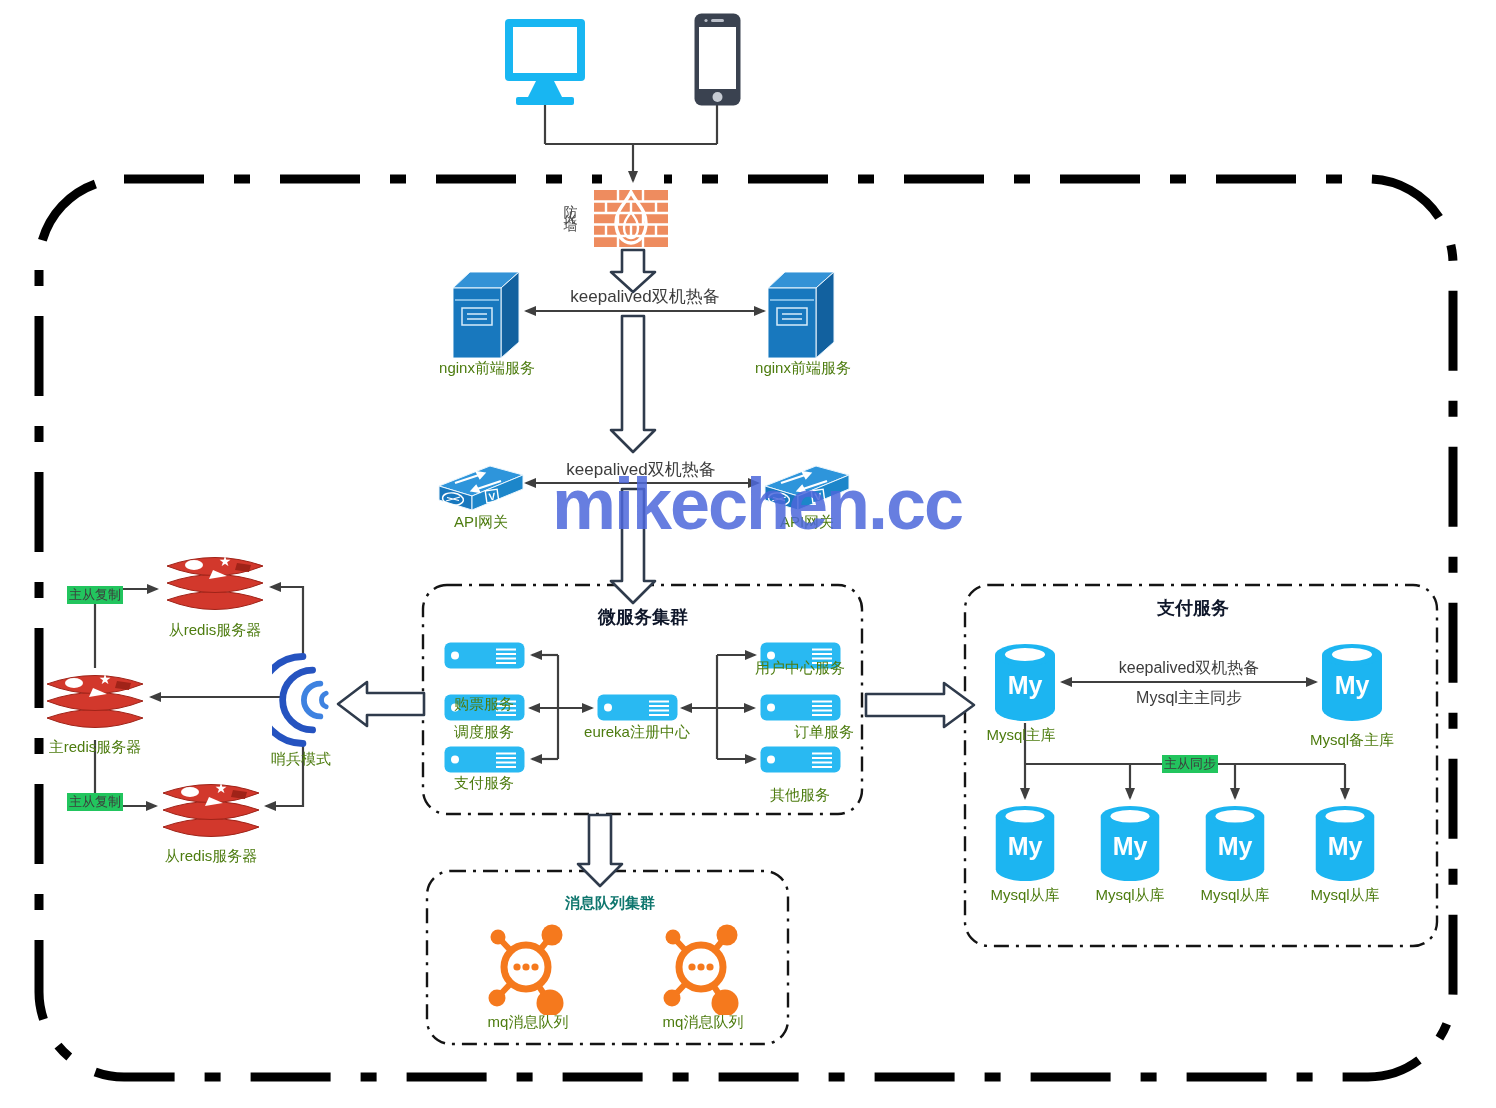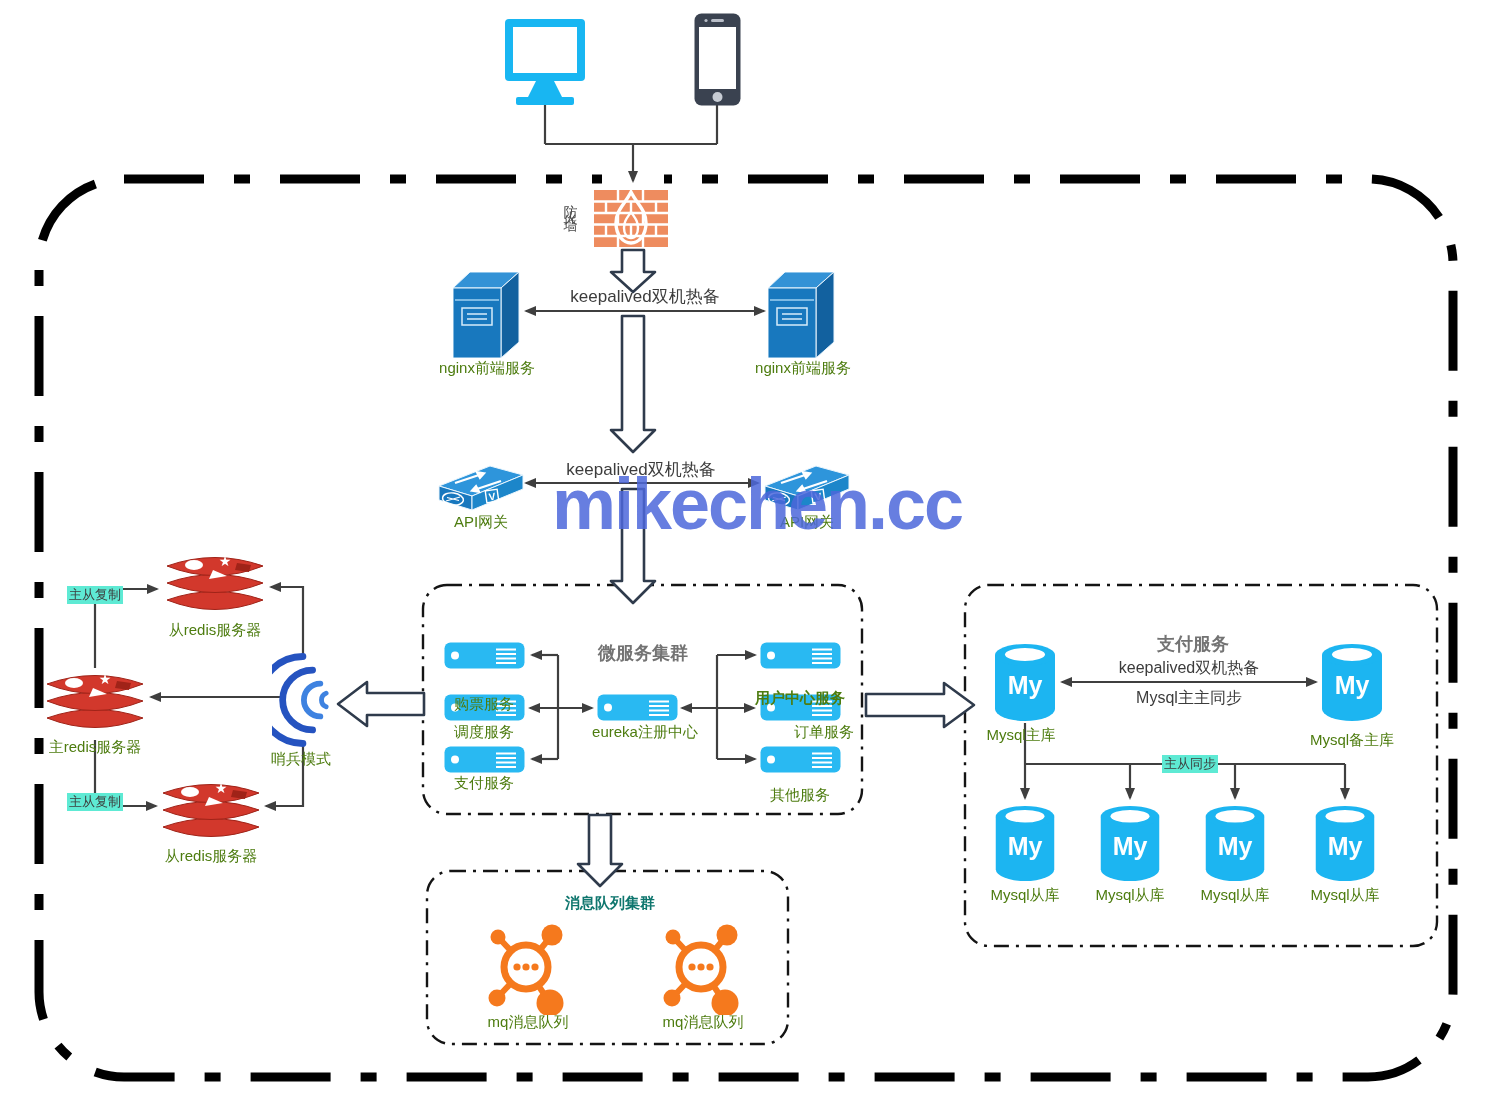--- a/index.html
+++ b/index.html
@@ -2,25 +2,25 @@
 <html><head>
 <meta charset="utf-8">
 <style>
   html,body{margin:0;padding:0;background:#fff;}
   .stage{position:relative;width:1496px;height:1108px;background:#fff;overflow:hidden;
          font-family:"Liberation Sans","DejaVu Sans",sans-serif;}
   .abs{position:absolute;}
   svg.icon{position:absolute;overflow:visible;}
   .lbl{position:absolute;transform:translate(-50%,-50%);font-size:15px;color:#4d7c0f;
        white-space:nowrap;z-index:4;}
-  .lbl-bold{font-size:18px;font-weight:bold;color:#737373;margin-top:36px;}
+  .lbl-bold{font-size:18px;font-weight:bold;color:#0f172a;}
   .lbl-b15{font-size:15px;font-weight:bold;color:#0f766e;}
   .lbl-link{font-size:17px;color:#3c3c3c;}
   .lbl-link16{font-size:16px;color:#3c3c3c;}
-  .lbl-small{font-size:13px;color:#3c3c3c;background:#5eead4;padding:0 2px;}
+  .lbl-small{font-size:13px;color:#3c3c3c;background:#22c55e;padding:0 2px;}
   .lbl-vert{position:absolute;writing-mode:vertical-rl;letter-spacing:7px;font-size:14px;
             color:#4a4a4a;z-index:4;}
   .my-txt{position:absolute;width:60px;text-align:center;font-size:25px;font-weight:bold;
           color:#fff;z-index:5;transform:none;letter-spacing:0;}
   .watermark{position:absolute;transform:translate(-50%,-50%);font-size:72px;font-weight:bold;
              letter-spacing:-2px;color:rgba(76,103,219,0.85);z-index:9;pointer-events:none;}
 </style>
 </head>
 <body>
 
@@ -231,26 +231,26 @@
   <div class="lbl" style="left:484px;top:732px;">调度服务</div>
 
   <svg class="icon" style="left:444px;top:746px;width:81px;height:27px;z-index:2">
       <use href="#i-rack"></use>
     </svg>
   <div class="lbl" style="left:484px;top:783px;">支付服务</div>
 
   <svg class="icon" style="left:597px;top:694px;width:81px;height:27px;z-index:2">
       <use href="#i-rack"></use>
     </svg>
-  <div class="lbl" style="left:637px;top:732px;margin-left:8px;">eureka注册中心</div>
+  <div class="lbl" style="left:637px;top:732px;">eureka注册中心</div>
 
   <svg class="icon" style="left:760px;top:642px;width:81px;height:27px;z-index:2">
       <use href="#i-rack"></use>
     </svg>
-  <div class="lbl" style="left:800px;top:698px;font-weight:bold;">用户中心服务</div>
+  <div class="lbl" style="left:800px;top:668px;">用户中心服务</div>
 
   <svg class="icon" style="left:760px;top:694px;width:81px;height:27px;z-index:2">
       <use href="#i-rack"></use>
     </svg>
   <div class="lbl" style="left:824px;top:732px;text-align:center;">订单服务</div>
 
   <svg class="icon" style="left:760px;top:746px;width:81px;height:27px;z-index:2">
       <use href="#i-rack"></use>
     </svg>
   <div class="lbl" style="left:800px;top:783px;margin-top:12px;">其他服务</div>

